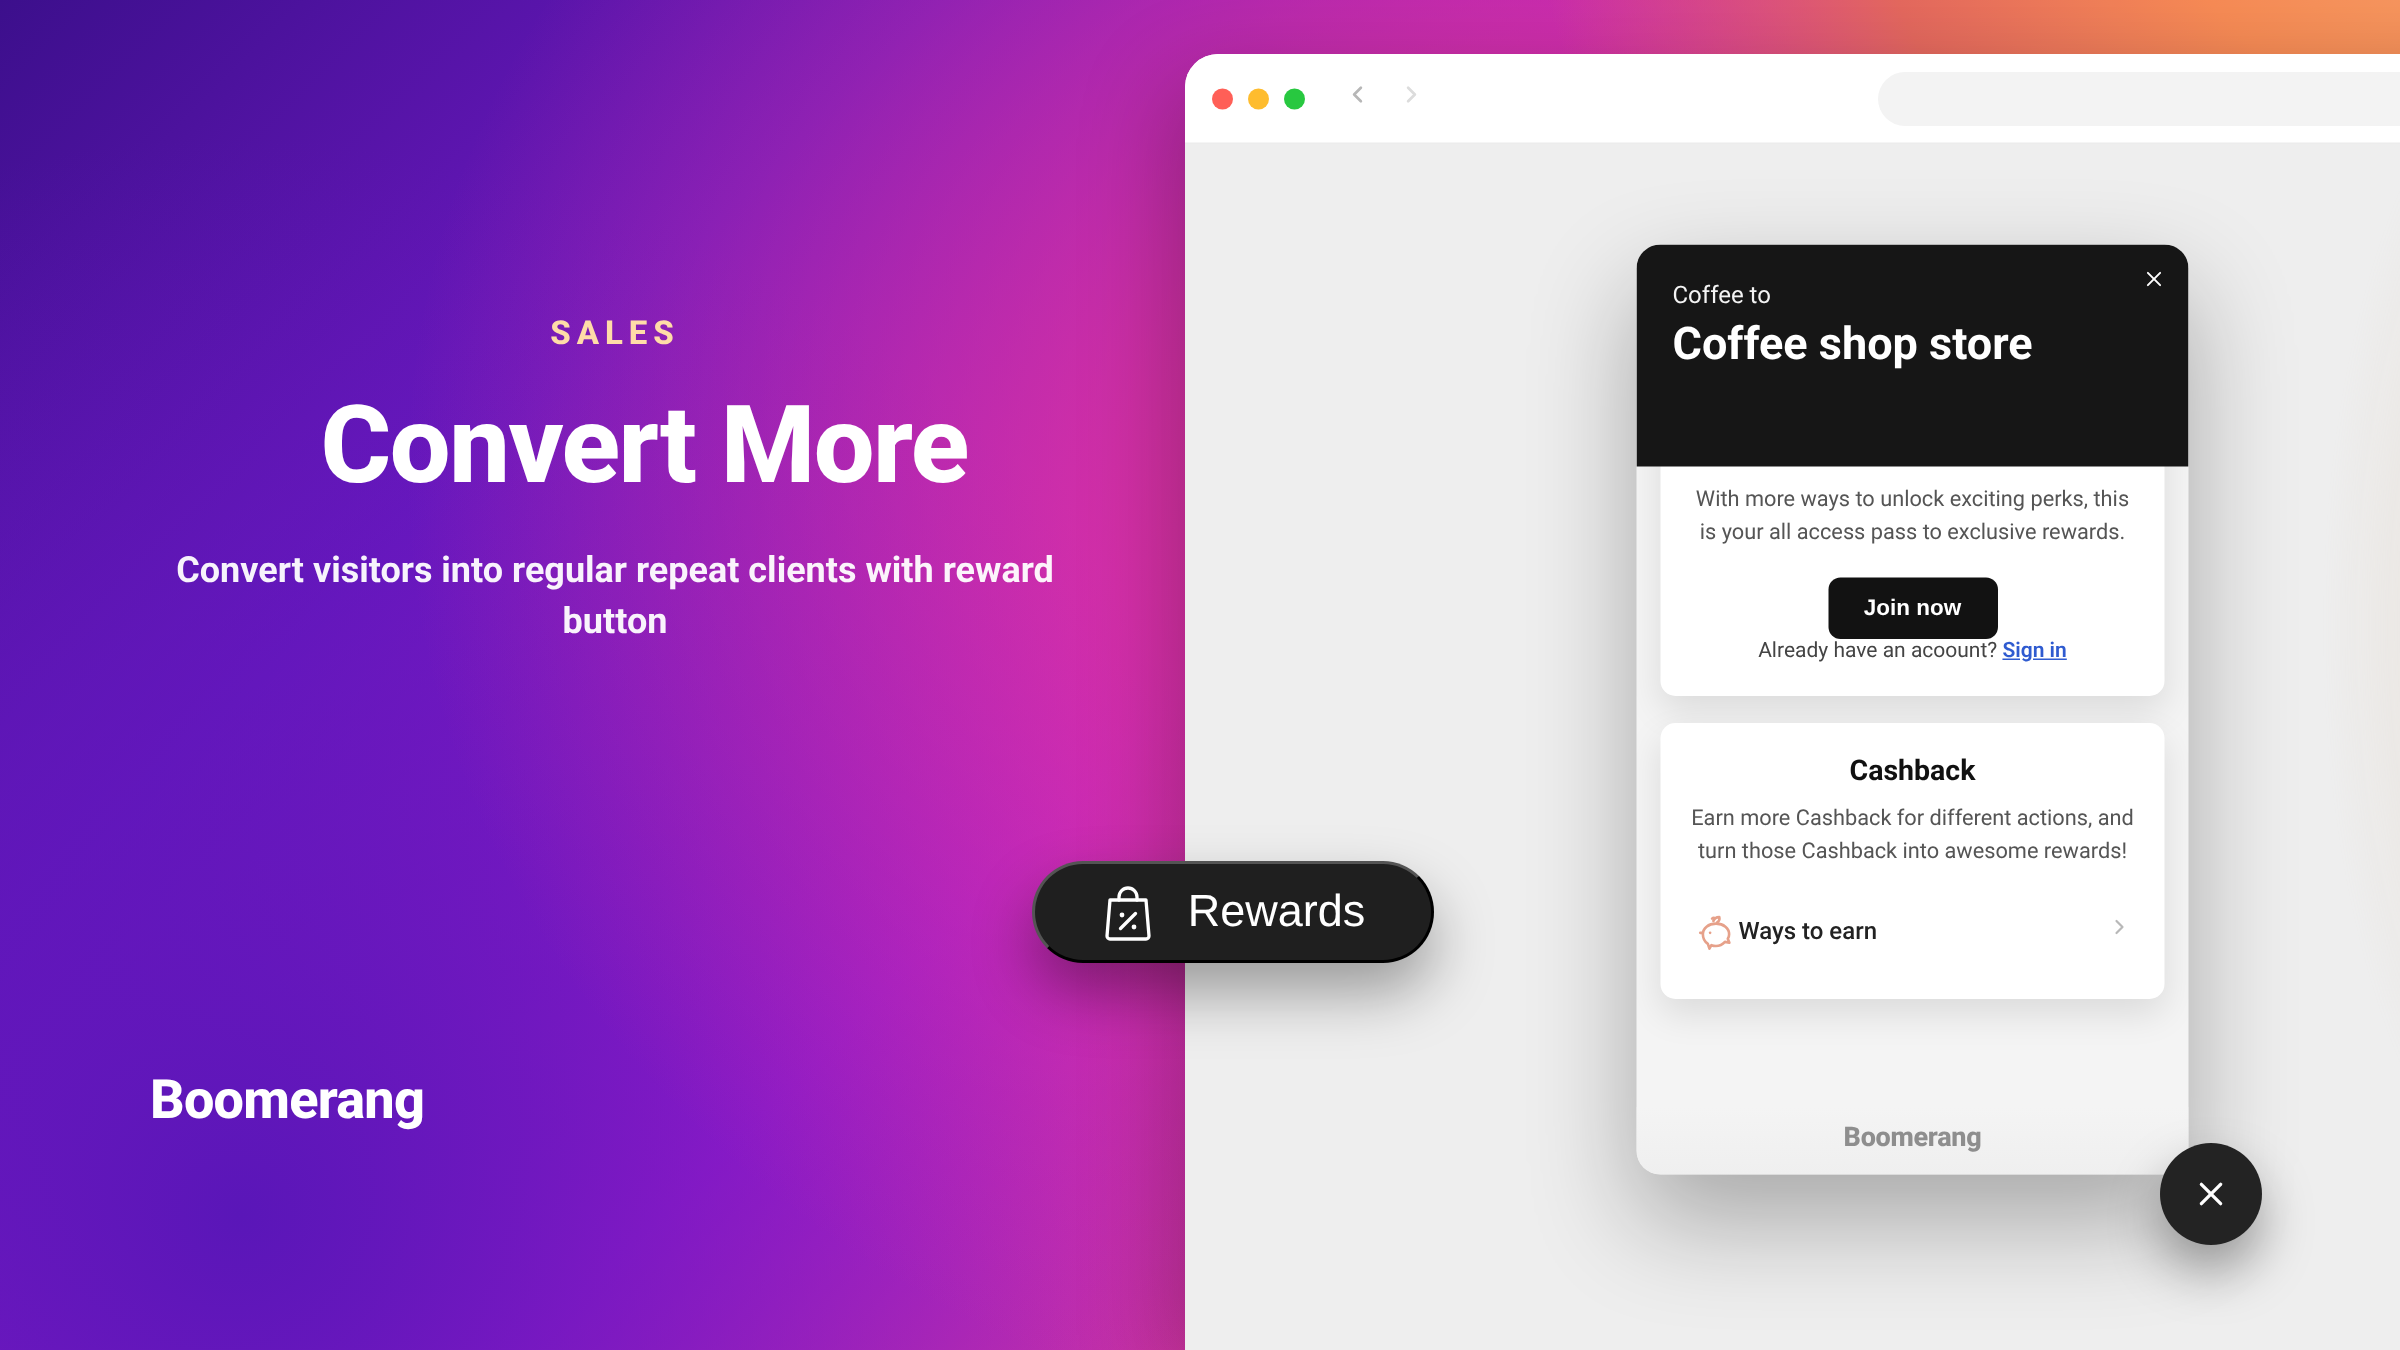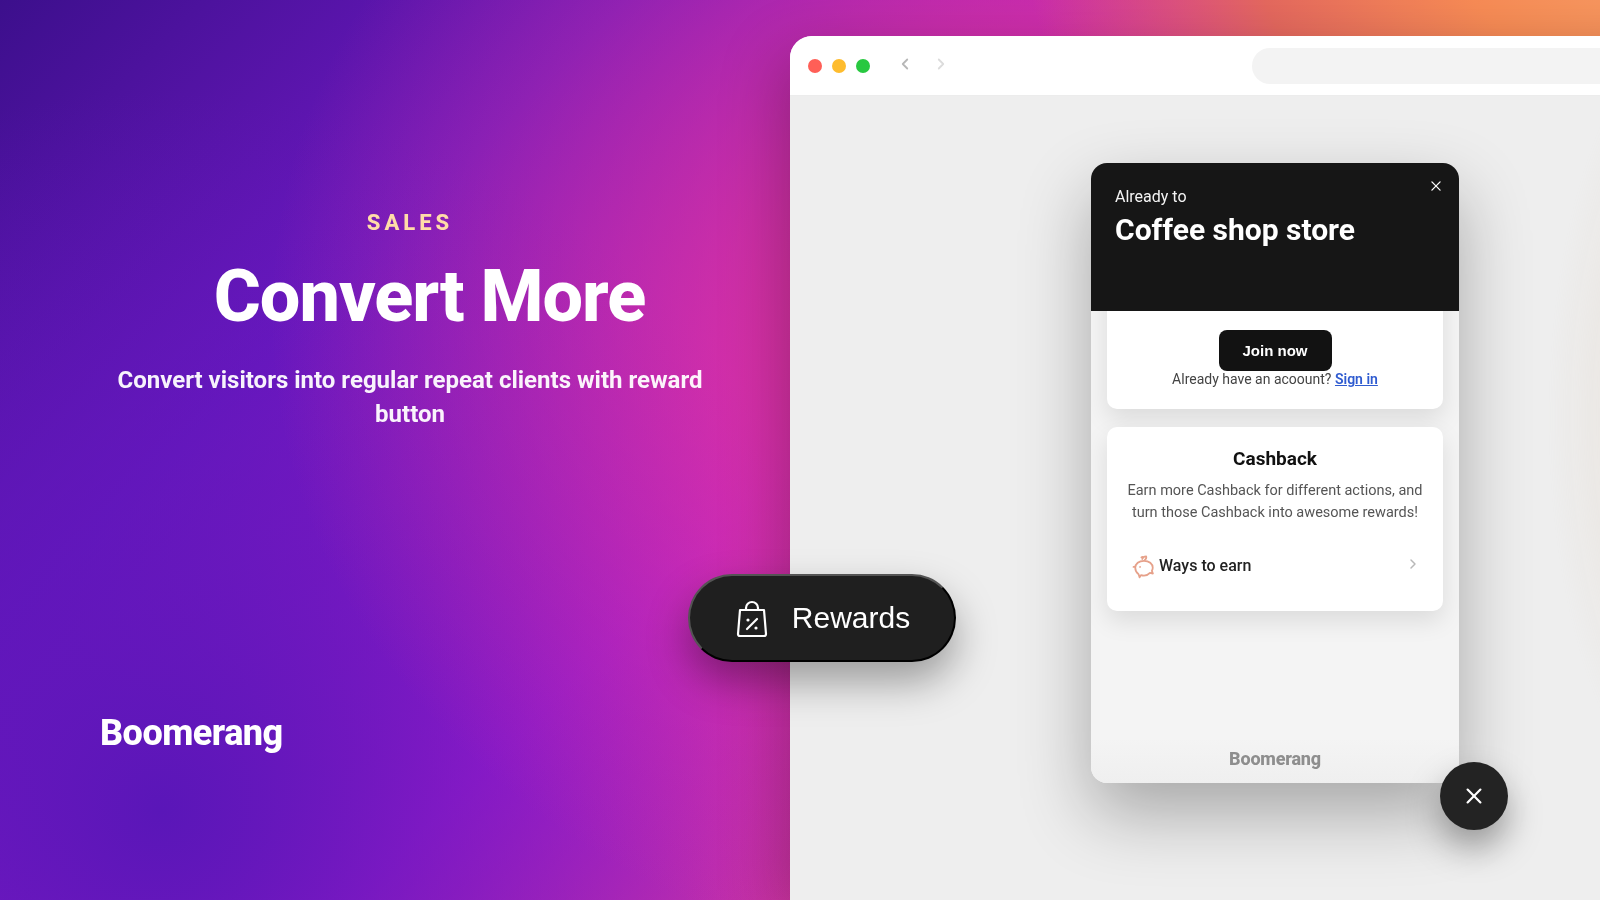--- a/index.html
+++ b/index.html
@@ -42,21 +42,21 @@
 
   
   .content-area::after {
     content: ""; position: absolute; right: -40px; top: 0; bottom: 0; width: 200px;
     background: radial-gradient(260px 600px at 100% 40%, rgba(220,196,170,0.45), rgba(220,196,170,0) 70%);
     filter: blur(1px);
   }
 
   
   .rewards-pill {
-    position: absolute; top: 574px; left: 688px; width: 268px; height: 88px;
+    position: absolute; top: 574px; left: 688px; width: 268px; height: 68px;
     background: #1f1f1f; color: #fff; border-radius: 60px; display: flex; align-items: center; justify-content: center; gap: 22px;
     box-shadow: 0 20px 40px rgba(0,0,0,0.35);
     z-index: 5;
   }
   .rewards-pill .icon { width: 36px; height: 40px; }
   .rewards-pill .label { font-size: 30px; font-weight: 500; }
 
   
   .panel {
     position: absolute; top: 163px; left: 1091px; width: 368px; height: 620px;
@@ -135,33 +135,34 @@
         <circle cx="14" cy="22" r="1.6" fill="#ffffff" stroke="none"></circle>
         <circle cx="22" cy="30" r="1.6" fill="#ffffff" stroke="none"></circle>
         <line x1="13" y1="31" x2="23" y2="21"></line>
       </svg>
     </span>
     <span class="label">Rewards</span>
   </button>
 
   <div class="panel">
     <div class="panel-header">
-      <div class="welcome">Already to</div>
+      <div class="welcome">Coffee to</div>
       <div class="store">Coffee shop store</div>
       <span class="panel-close">
         <svg viewBox="0 0 24 24" width="14" height="14" fill="none" stroke="currentColor" stroke-width="2.2" stroke-linecap="round">
             <line x1="5" y1="5" x2="19" y2="19"></line>
             <line x1="19" y1="5" x2="5" y2="19"></line>
           </svg>
       </span>
     </div>
 
     <div class="cards">
       <div class="card">
         <h3>Become a member</h3>
+        <p>With more ways to unlock exciting perks, this is your all access pass to exclusive rewards.</p>
         <button class="join">Join now</button>
         <div class="already">
           <span>Already have an acoount? </span><a class="signin">Sign in</a>
         </div>
       </div>
 
       <div class="card">
         <h3>Cashback</h3>
         <p>Earn more Cashback for different actions, and turn those Cashback into awesome rewards!</p>
         <div class="row">

